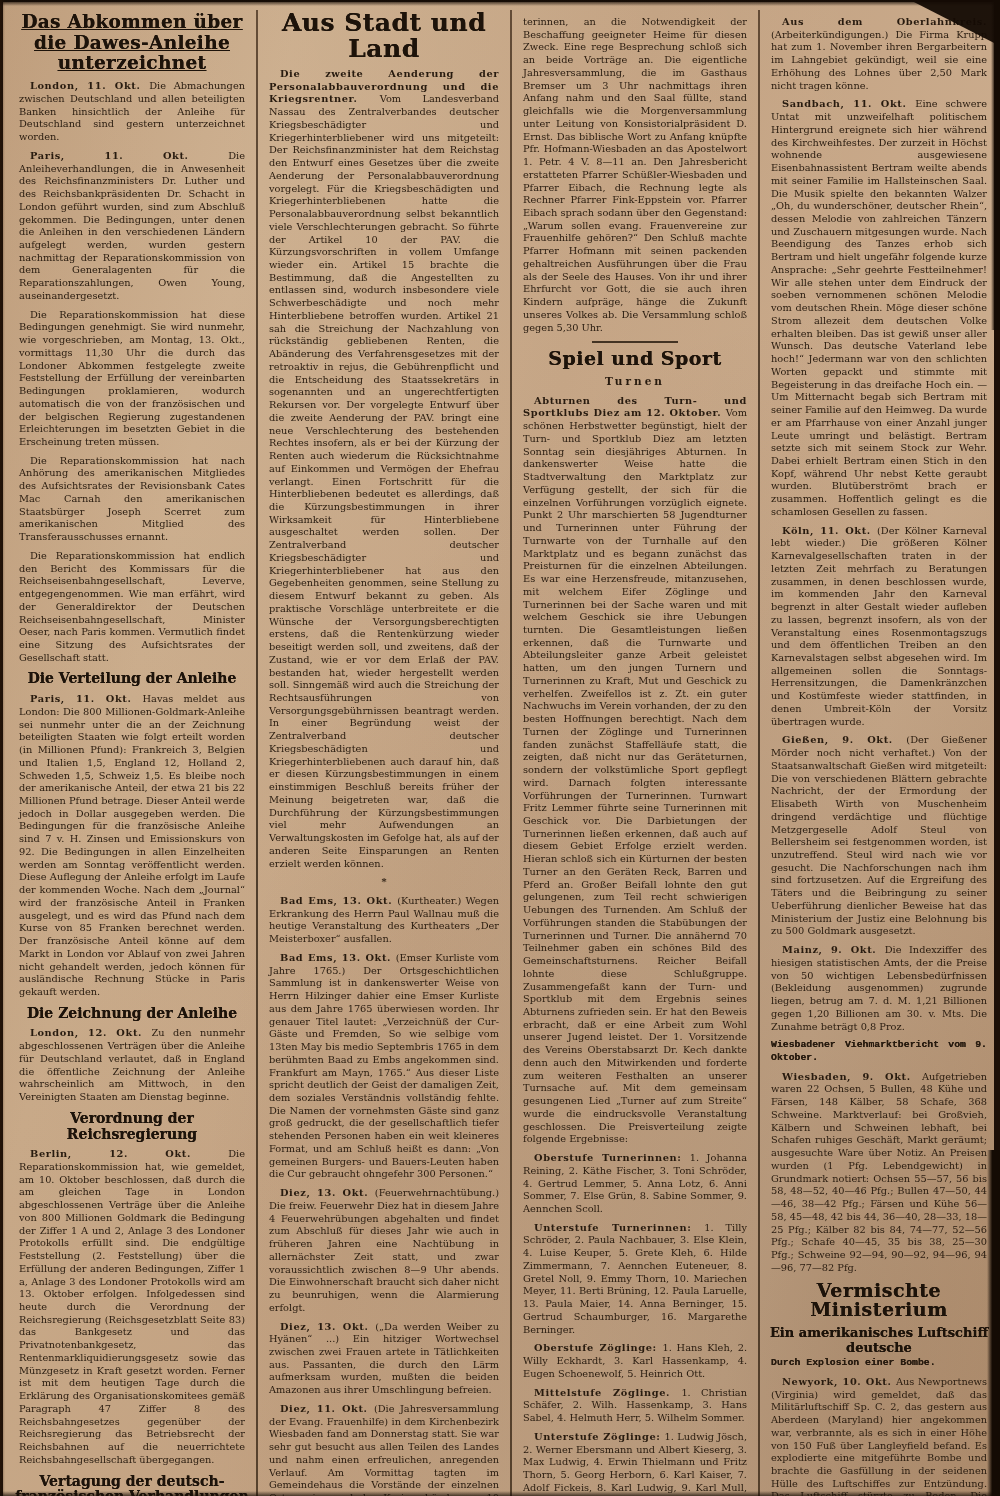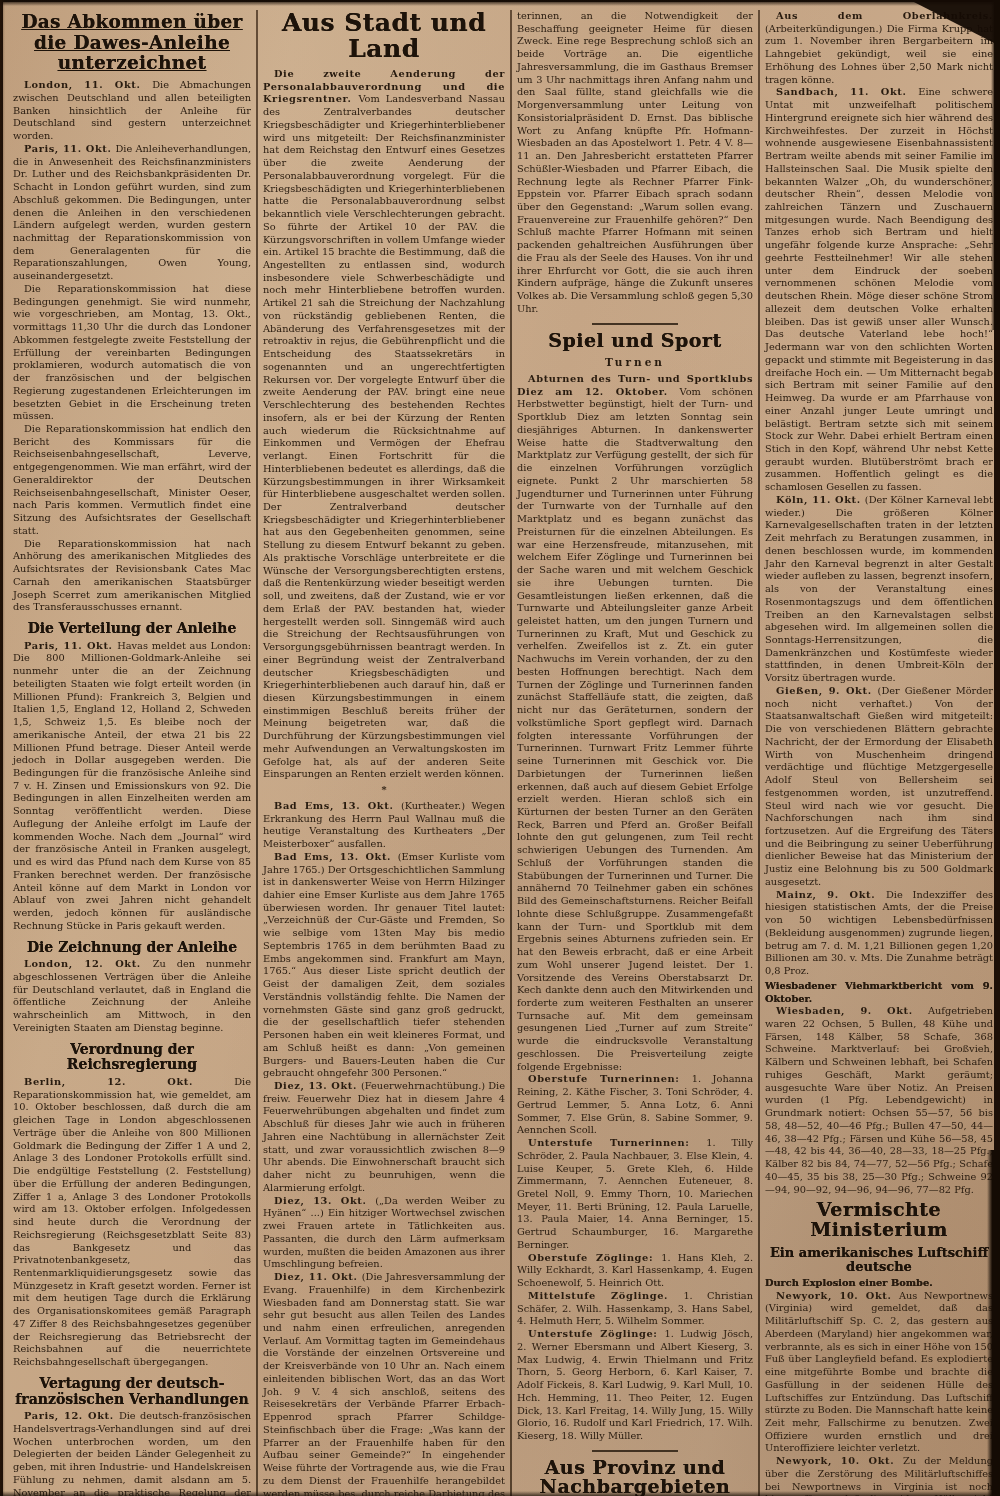--- a/index.html
+++ b/index.html
@@ -24,21 +24,21 @@
     overflow:hidden;height:100%;
     font-size:9.8px;line-height:1.30;text-align:justify;
     hyphens:auto;-webkit-hyphens:auto;
     padding:0 4px;
   }
   .col1{flex:0 0 238px;}
   .col2{flex:0 0 242px;}
   .col3{flex:0 0 236px;}
   .col4{flex:0 0 228px;}
   .vrule{flex:0 0 2px;background:linear-gradient(#4a3421,#2e2012 40%,#3c2a18);margin:0 1px;opacity:.8;}
-  p{margin:0;text-indent:11px;}
+  p{margin:6px;text-indent:11px;}
   p.cont{text-indent:0;}
   p b.dl{letter-spacing:.6px;}
   .mainhead{
     font-size:18.5px;font-weight:700;text-align:center;line-height:1.12;
     margin:2px 0 5px;text-indent:0;color:#1d130a;letter-spacing:.3px;
     text-shadow:0 0 .5px #1d130a;
     text-decoration:underline;
   }
   .display{
     font-size:25px;font-weight:700;text-align:center;line-height:1.04;
@@ -46,21 +46,21 @@
   }
   .display.mid{font-size:19px;margin-top:4px;}
   .head{
     font-size:14px;font-weight:700;text-align:center;line-height:1.12;
     margin:7px 0 3px;color:#1d130a;text-shadow:0 0 .4px #1d130a;
   }
   .subhead{
     font-size:10.5px;font-weight:700;text-align:center;letter-spacing:3px;
     margin:2px 0 3px;
   }
-  .bhead{font-weight:700;text-indent:0;margin-top:2px;text-shadow:0 0 .3px #241a10;}
+  .bhead{font-weight:700;text-indent:0;margin-top:2px;text-shadow:0 0 .3px #241a10;font-family:Liberation Mono, monospace;}
   .star{text-align:center;text-indent:0;margin:3px 0;font-weight:700;}
   .rule{width:86px;border:0;border-top:2.5px solid #2c1f12;margin:7px auto 6px;opacity:.85;}
   
   .shade{position:absolute;pointer-events:none;}
   .shade-top{left:0;top:0;width:100%;height:6px;background:linear-gradient(#140b04,rgba(20,11,4,0));}
   .shade-tr{right:0;top:0;width:90px;height:46px;background:#140b04;clip-path:polygon(100% 0,0 0,100% 100%);opacity:.95;}
   .shade-r1{right:0;top:0;width:9px;height:330px;background:linear-gradient(to left,#140b04 55%,rgba(20,11,4,0));}
   .shade-r2{right:0;top:1150px;width:13px;height:346px;background:linear-gradient(to left,#140b04 60%,rgba(20,11,4,0));}
   .shade-l{left:0;top:0;width:5px;height:100%;background:linear-gradient(to right,rgba(40,22,8,.55),rgba(40,22,8,0));}
   .shade-b{left:0;bottom:0;width:100%;height:5px;background:linear-gradient(to top,rgba(20,11,4,.7),rgba(20,11,4,0));}
@@ -68,22 +68,22 @@
 </head>
 <body>
 
 <div class="sheet">
   <div class="cols">
     <section class="col col1">
         <h1 class="mainhead">Das Abkommen über die Dawes-Anleihe unterzeichnet</h1>
         <p><b class="dl">London, 11. Okt. </b><span>Die Abmachungen zwischen Deutschland und allen beteiligten Banken hinsichtlich der Anleihe für Deutschland sind gestern unterzeichnet worden.</span></p>
         <p><b class="dl">Paris, 11. Okt. </b><span>Die Anleiheverhandlungen, die in Anwesenheit des Reichsfinanzministers Dr. Luther und des Reichsbankpräsidenten Dr. Schacht in London geführt wurden, sind zum Abschluß gekommen. Die Bedingungen, unter denen die Anleihen in den verschiedenen Ländern aufgelegt werden, wurden gestern nachmittag der Reparationskommission von dem Generalagenten für die Reparationszahlungen, Owen Young, auseinandergesetzt.</span></p>
         <p>Die Reparationskommission hat diese Bedingungen genehmigt. Sie wird nunmehr, wie vorgeschrieben, am Montag, 13. Okt., vormittags 11,30 Uhr die durch das Londoner Abkommen festgelegte zweite Feststellung der Erfüllung der vereinbarten Bedingungen proklamieren, wodurch automatisch die von der französischen und der belgischen Regierung zugestandenen Erleichterungen im besetzten Gebiet in die Erscheinung treten müssen.</p>
+        <p>Die Reparationskommission hat nach Anhörung des amerikanischen Mitgliedes des Aufsichtsrates der Revisionsbank Cates Mac Carnah den amerikanischen Staatsbürger Joseph Scerret zum amerikanischen Mitglied des Transferausschusses ernannt.</p>
         <p>Die Reparationskommission hat endlich den Bericht des Kommissars für die Reichseisenbahngesellschaft, Leverve, entgegengenommen. Wie man erfährt, wird der Generaldirektor der Deutschen Reichseisenbahngesellschaft, Minister Oeser, nach Paris kommen. Vermutlich findet eine Sitzung des Aufsichtsrates der Gesellschaft statt.</p>
-        <p>Die Reparationskommission hat nach Anhörung des amerikanischen Mitgliedes des Aufsichtsrates der Revisionsbank Cates Mac Carnah den amerikanischen Staatsbürger Joseph Scerret zum amerikanischen Mitglied des Transferausschusses ernannt.</p>
         <h3 class="head">Die Verteilung der Anleihe</h3>
         <p><b class="dl">Paris, 11. Okt. </b><span>Havas meldet aus London: Die 800 Millionen-Goldmark-Anleihe sei nunmehr unter die an der Zeichnung beteiligten Staaten wie folgt erteilt worden (in Millionen Pfund): Frankreich 3, Belgien und Italien 1,5, England 12, Holland 2, Schweden 1,5, Schweiz 1,5. Es bleibe noch der amerikanische Anteil, der etwa 21 bis 22 Millionen Pfund betrage. Dieser Anteil werde jedoch in Dollar ausgegeben werden. Die Bedingungen für die französische Anleihe sind 7 v. H. Zinsen und Emissionskurs von 92. Die Bedingungen in allen Einzelheiten werden am Sonntag veröffentlicht werden. Diese Auflegung der Anleihe erfolgt im Laufe der kommenden Woche. Nach dem „Journal“ wird der französische Anteil in Franken ausgelegt, und es wird das Pfund nach dem Kurse von 85 Franken berechnet werden. Der französische Anteil könne auf dem Markt in London vor Ablauf von zwei Jahren nicht gehandelt werden, jedoch können für ausländische Rechnung Stücke in Paris gekauft werden.</span></p>
         <h3 class="head">Die Zeichnung der Anleihe</h3>
         <p><b class="dl">London, 12. Okt. </b><span>Zu den nunmehr abgeschlossenen Verträgen über die Anleihe für Deutschland verlautet, daß in England die öffentliche Zeichnung der Anleihe wahrscheinlich am Mittwoch, in den Vereinigten Staaten am Dienstag beginne.</span></p>
         <h3 class="head">Verordnung der Reichsregierung</h3>
         <p><b class="dl">Berlin, 12. Okt. </b><span>Die Reparationskommission hat, wie gemeldet, am 10. Oktober beschlossen, daß durch die am gleichen Tage in London abgeschlossenen Verträge über die Anleihe von 800 Millionen Goldmark die Bedingung der Ziffer 1 A und 2, Anlage 3 des Londoner Protokolls erfüllt sind. Die endgültige Feststellung (2. Feststellung) über die Erfüllung der anderen Bedingungen, Ziffer 1 a, Anlage 3 des Londoner Protokolls wird am 13. Oktober erfolgen. Infolgedessen sind heute durch die Verordnung der Reichsregierung (Reichsgesetzblatt Seite 83) das Bankgesetz und das Privatnotenbankgesetz, das Rentenmarkliquidierungsgesetz sowie das Münzgesetz in Kraft gesetzt worden. Ferner ist mit dem heutigen Tage durch die Erklärung des Organisationskomitees gemäß Paragraph 47 Ziffer 8 des Reichsbahngesetzes gegenüber der Reichsregierung das Betriebsrecht der Reichsbahnen auf die neuerrichtete Reichsbahngesellschaft übergegangen.</span></p>
         <h3 class="head">Vertagung der deutsch-französischen Verhandlungen</h3>
         <p><b class="dl">Paris, 12. Okt. </b><span>Die deutsch-französischen Handelsvertrags-Verhandlungen sind auf drei Wochen unterbrochen worden, um den Delegierten der beiden Länder Gelegenheit zu geben, mit ihren Industrie- und Handelskreisen Fühlung zu nehmen, damit alsdann am 5. November an die praktische Regelung der einzelnen Fragen herangetreten werden kann. Die Delegierten haben die feste Hoffnung, ein Abkommen zu erreichen. Die französische These „Listenmäßige Meistbegünstigung“ steht natürlich nach wie vor die deutsche These „Allgemeine Meistbegünstigung“ gegenüber. Jedoch will man beiderseits ohne einen Grundsatz aufzugeben, nicht starr am Buchstaben kleben bleiben.</span></p>
       </section>
     <div class="vrule"></div>

